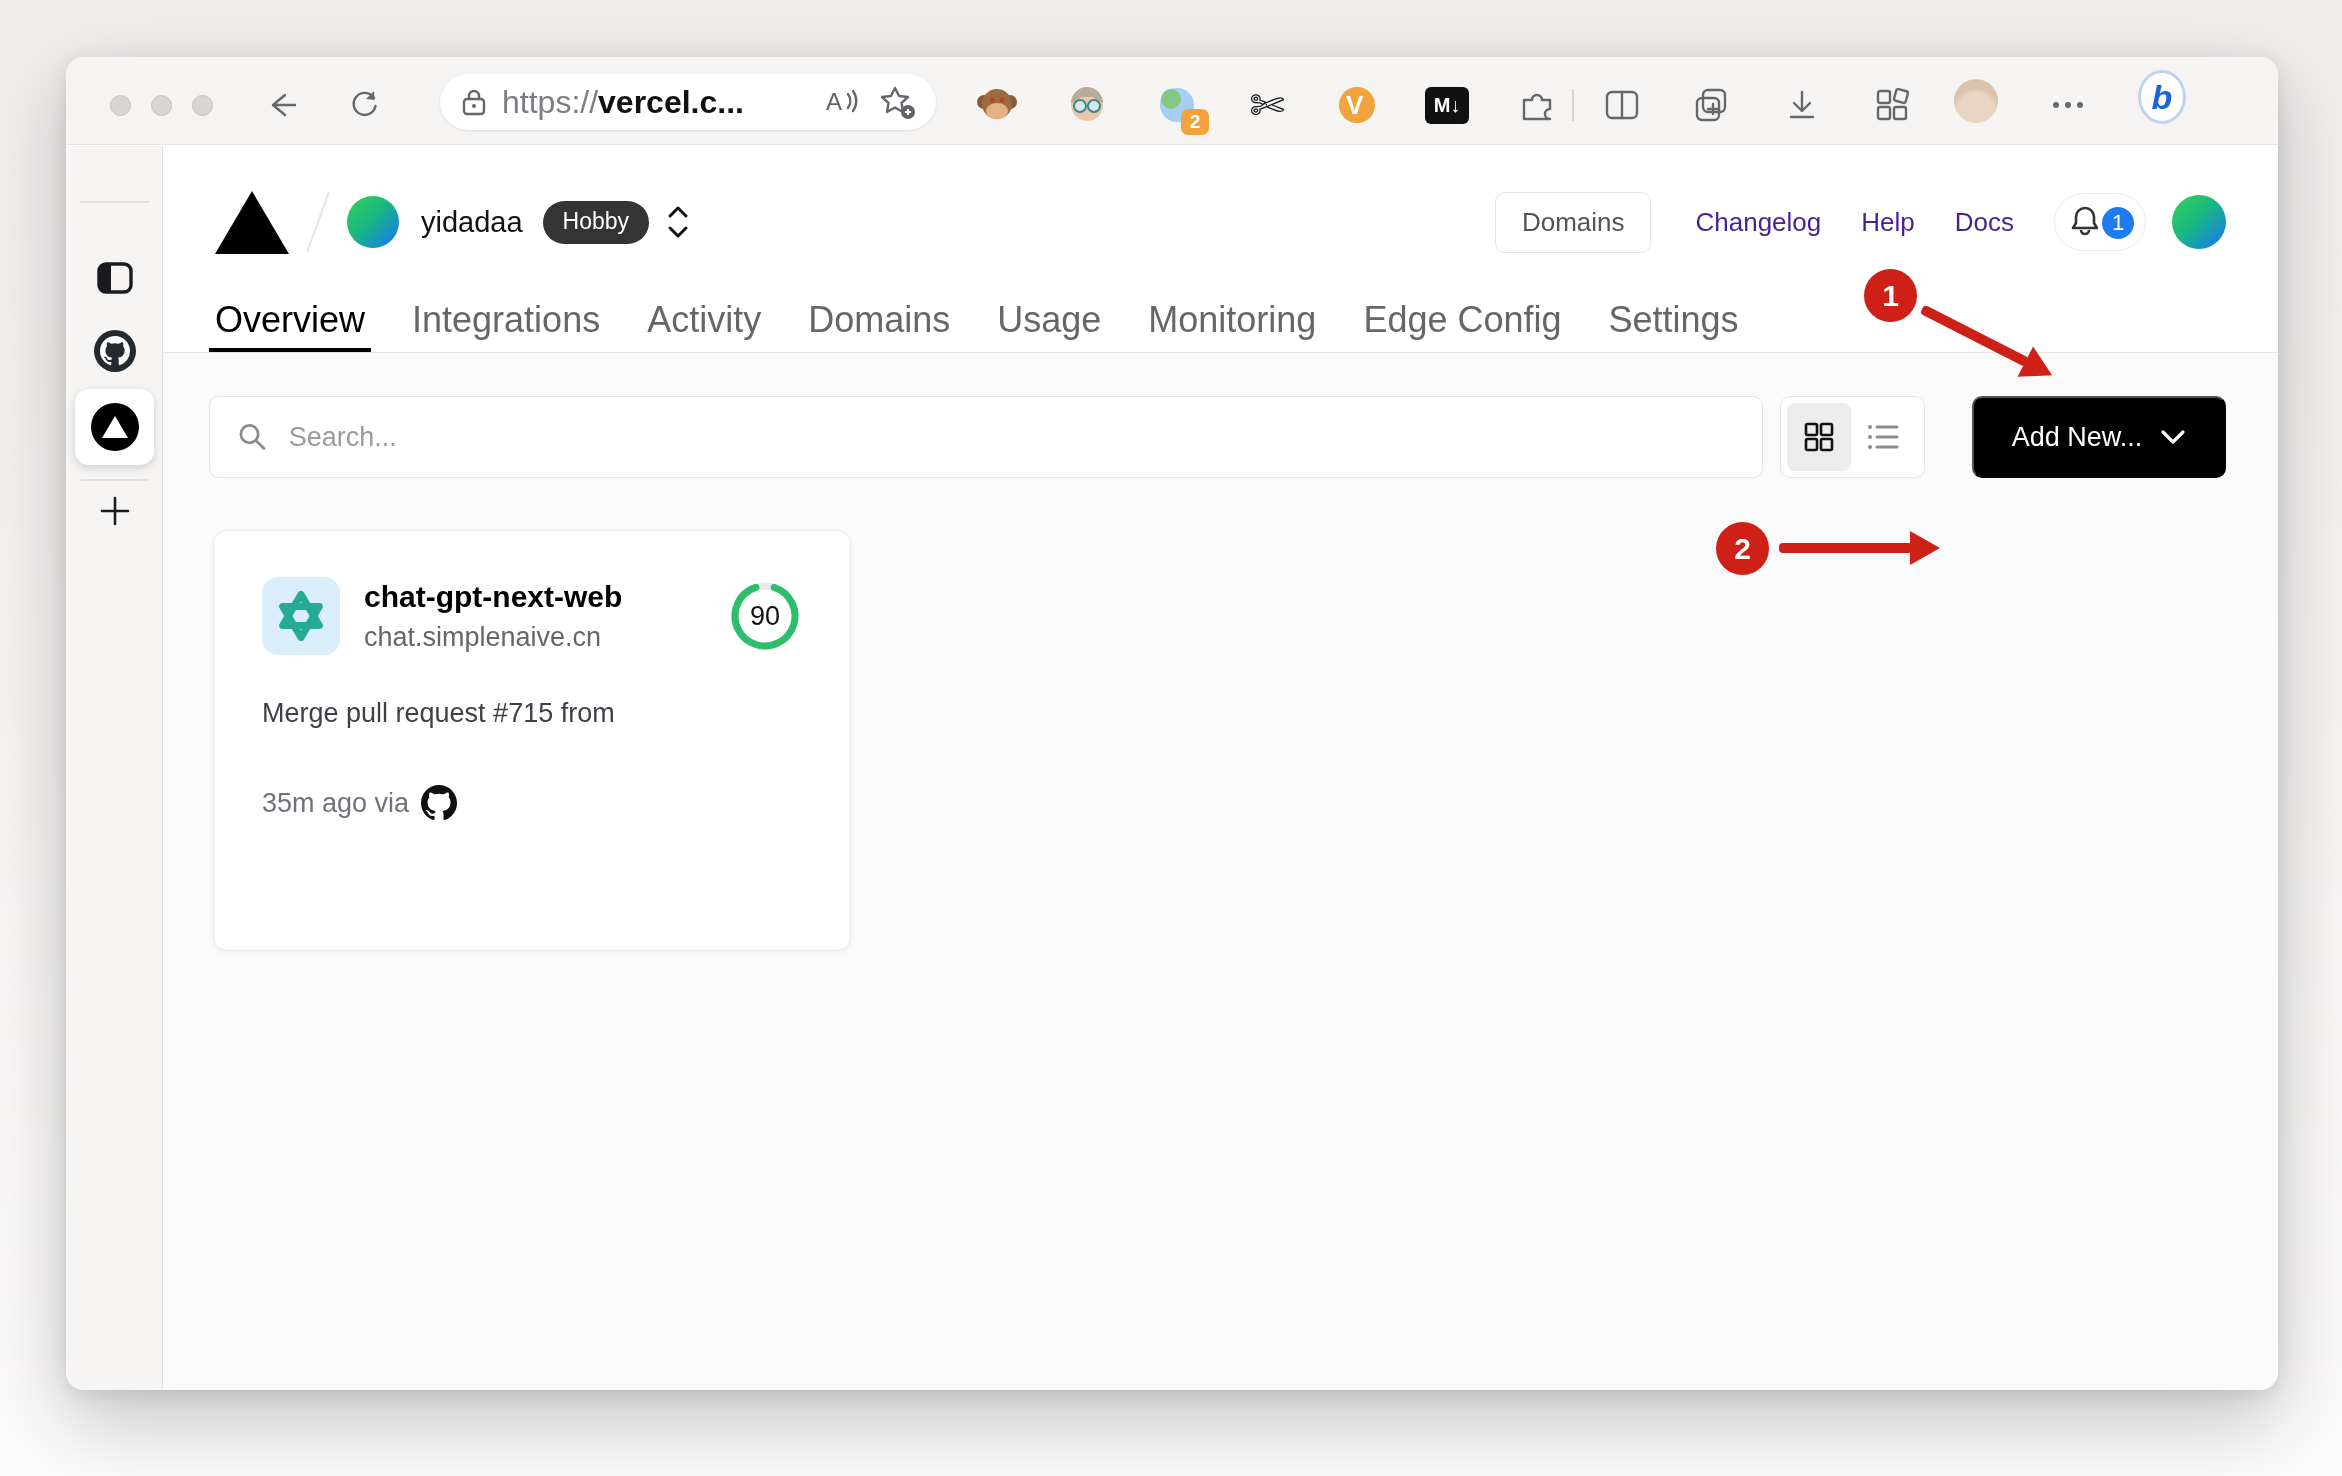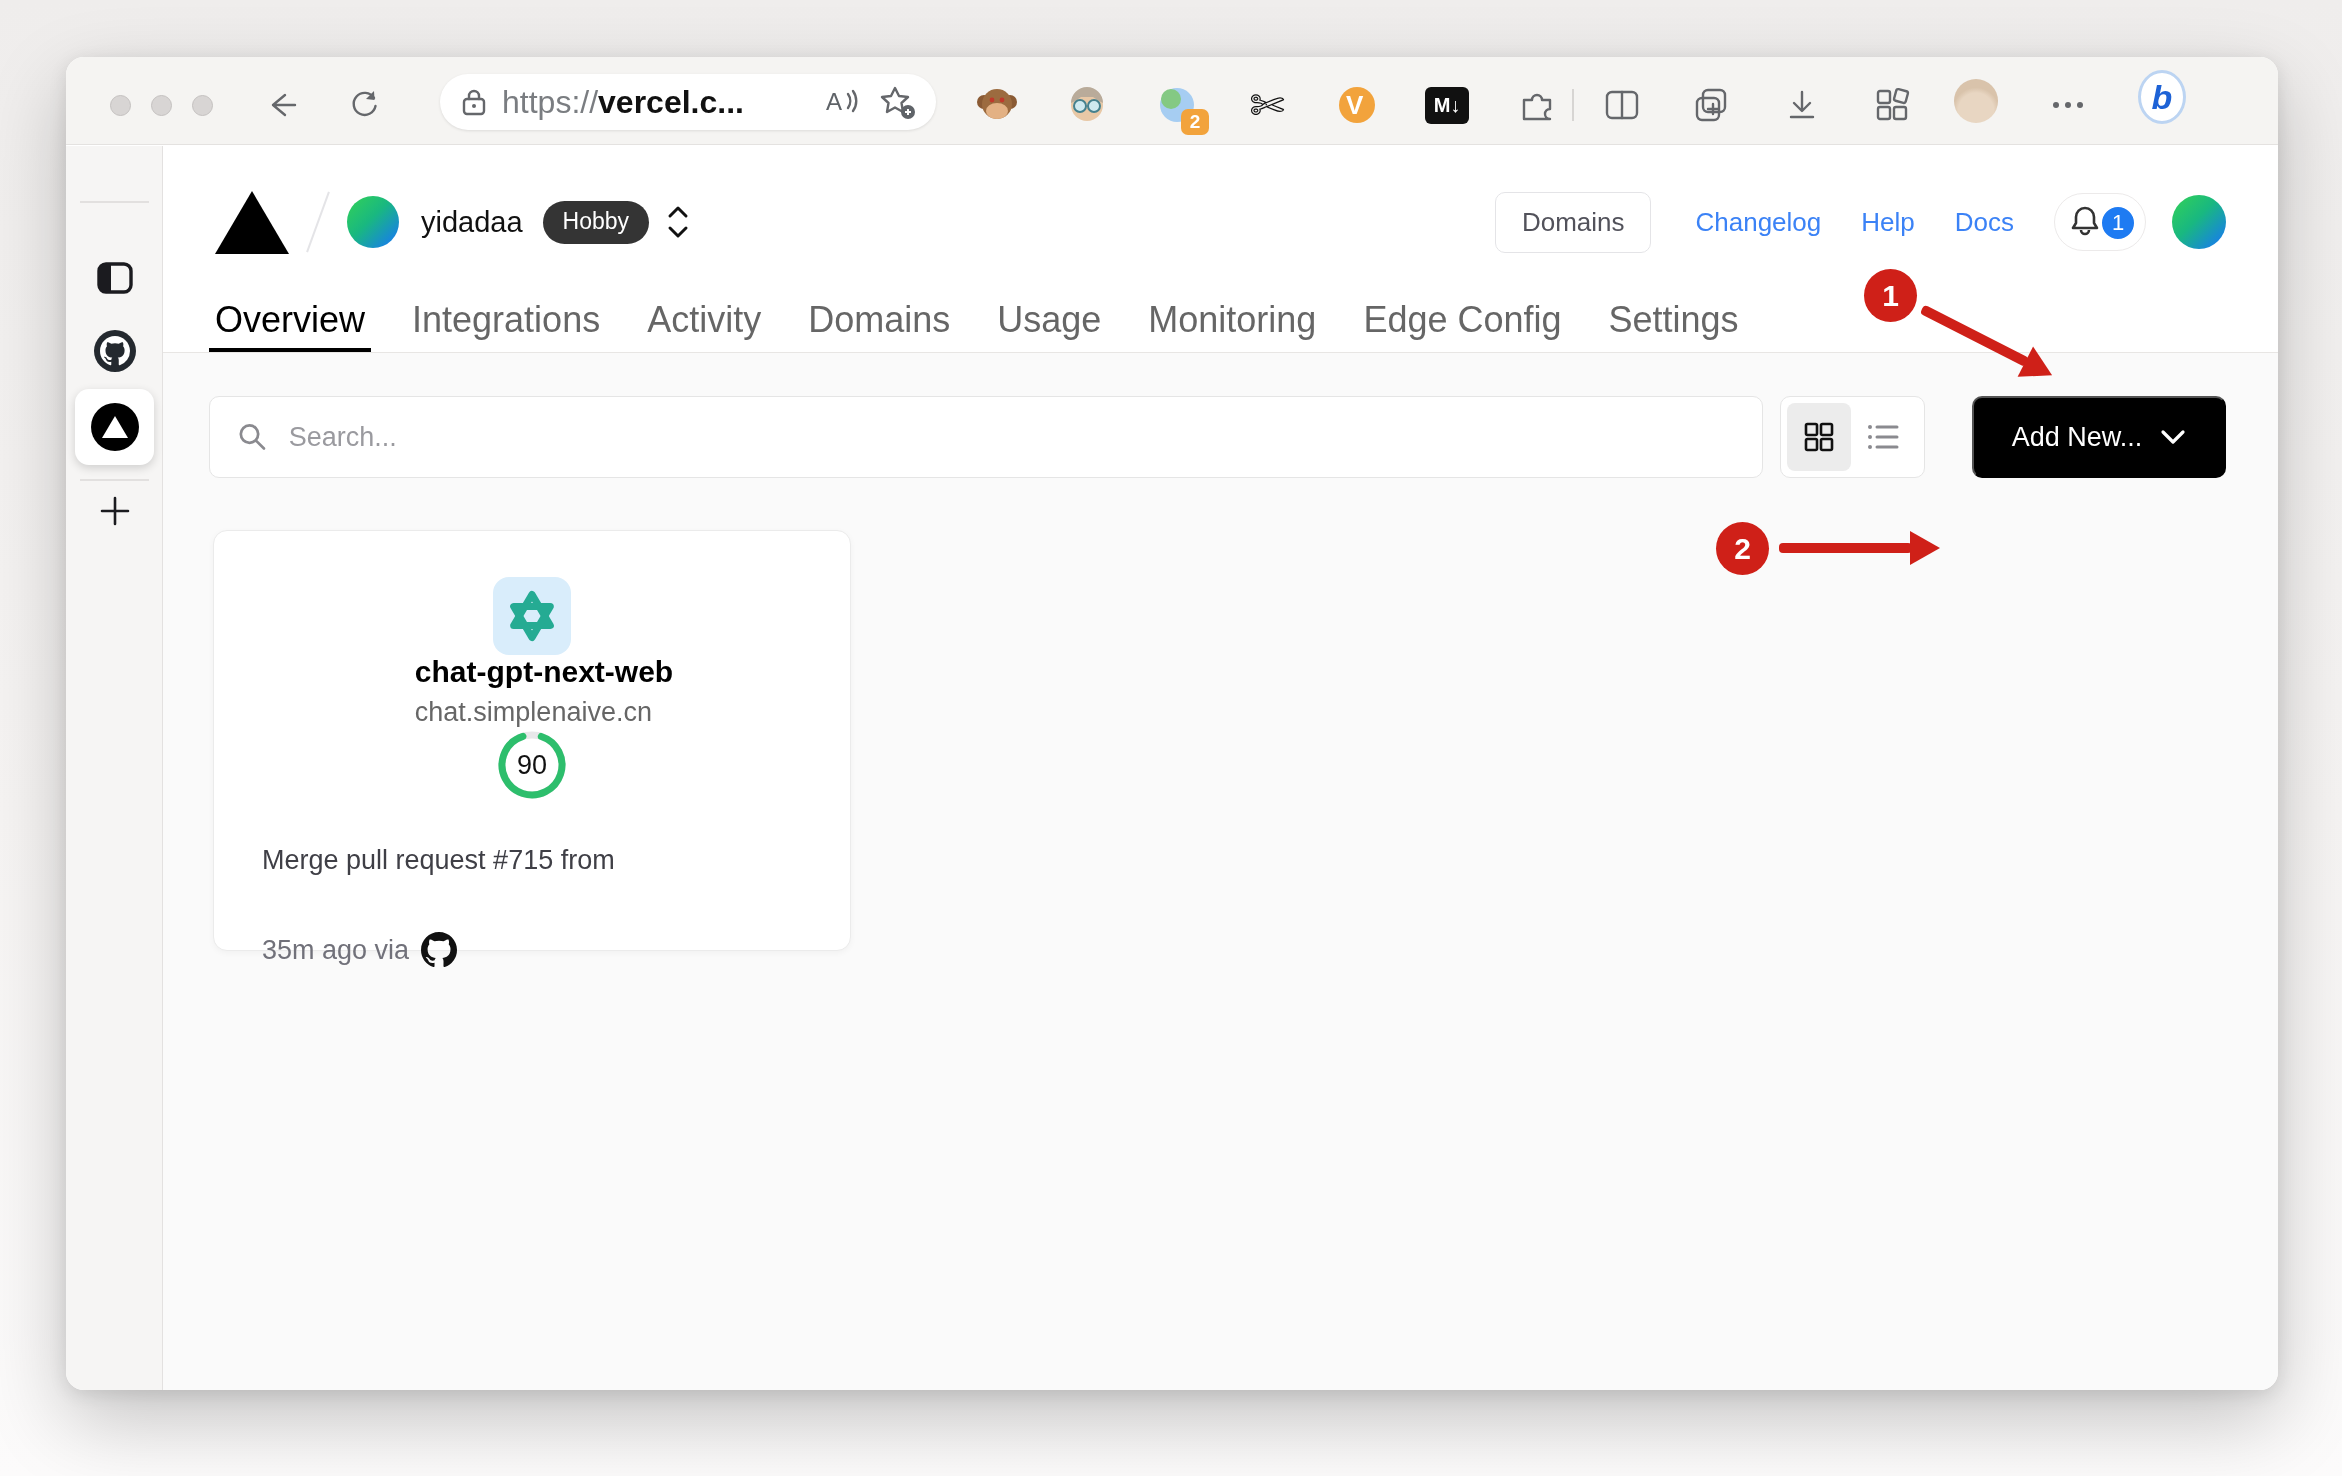--- a/index.html
+++ b/index.html
@@ -66,21 +66,21 @@
   .slash { width:2px; height:64px; background:#e4e4e7; transform:rotate(20deg); margin:0 28px; }
   .team-avatar { width:52px; height:52px; border-radius:50%;
     background:linear-gradient(135deg,#2ecc5f 10%,#19b880 45%,#1779f3 95%); }
   .team-name { font-size:29px; font-weight:500; color:#111; margin-left:22px; }
   .plan-badge { margin-left:20px; background:#343434; color:#fff; font-size:23px;
     padding:7px 20px 9px; border-radius:999px; }
   .switcher { margin-left:16px; display:flex; align-items:center; }
   .spacer { flex:1; }
   .feedback-btn { border:1px solid #e4e4e7; border-radius:10px; padding:14px 26px;
     font-size:26px; color:#52525b; background:#fff; margin-right:44px; }
-  .hlink { font-size:26px; color:#3b82f6; margin-right:40px;text-align:center; }
+  .hlink { font-size:26px; color:#4c1d95; margin-right:40px;text-align:center; }
   .bell-pill { position:relative; border:1px solid #eceaea; background:#fff; border-radius:999px;
     height:58px; width:92px; display:flex; align-items:center; padding-left:14px; margin-right:26px; }
   .bell-badge { position:absolute; right:8px; top:10px; width:38px; height:38px; border-radius:50%;
     background:#1e7bf2; border:3px solid #fff; color:#fff; font-size:22px;
     display:flex; align-items:center; justify-content:center; }
   .tab-row { position:absolute; left:0; bottom:0; width:100%; height:55px;
     display:flex; gap:47px; padding:0 52px; }
   .tab { position:relative; font-size:36px; color:#666; padding-top:2px; cursor:pointer; }
   .tab.active { color:#000; }
   .tab.active::after { content:""; position:absolute; left:-6px; right:-6px; bottom:0;
@@ -99,21 +99,21 @@
   .vt-btn { width:64px; height:68px; border-radius:8px; display:flex; align-items:center; justify-content:center; }
   .vt-btn.on { background:#ececec; }
   .addnew-btn { position:absolute; right:0; top:0; width:254px; height:82px; background:#000;
     border-radius:10px; color:#fff; font-size:27px; font-weight:500; display:flex;
     align-items:center; justify-content:center; gap:18px; }
 
   
   .card { position:absolute; left:50px; top:176px; width:638px; height:421px; background:#fff;
     border:1px solid #ebebeb; border-radius:14px; box-shadow:0 2px 6px rgba(0,0,0,.04);
     padding:46px 48px; }
-  .card-top { display:flex; align-items:center;flex-direction:column; }
+  .card-top { display:flex; align-items:center; }
   .oa-tile { width:78px; height:78px; border-radius:16px; background:#d9edfb;
     display:flex; align-items:center; justify-content:center; }
   .card-titles { margin-left:24px; flex:1; }
   .card-title { font-size:30px; font-weight:700; color:#000; }
   .card-domain { font-size:27px; color:#666; margin-top:8px; }
   .ring-wrap { position:relative; width:74px; height:74px; }
   .ring-num { position:absolute; inset:0; display:flex; align-items:center; justify-content:center;
     font-size:27px; color:#111; }
   .commit { margin-top:38px; font-size:27px; color:#3f3f46; line-height:40px; }
   .branch-row { margin-top:20px; display:flex; align-items:center; gap:14px;

